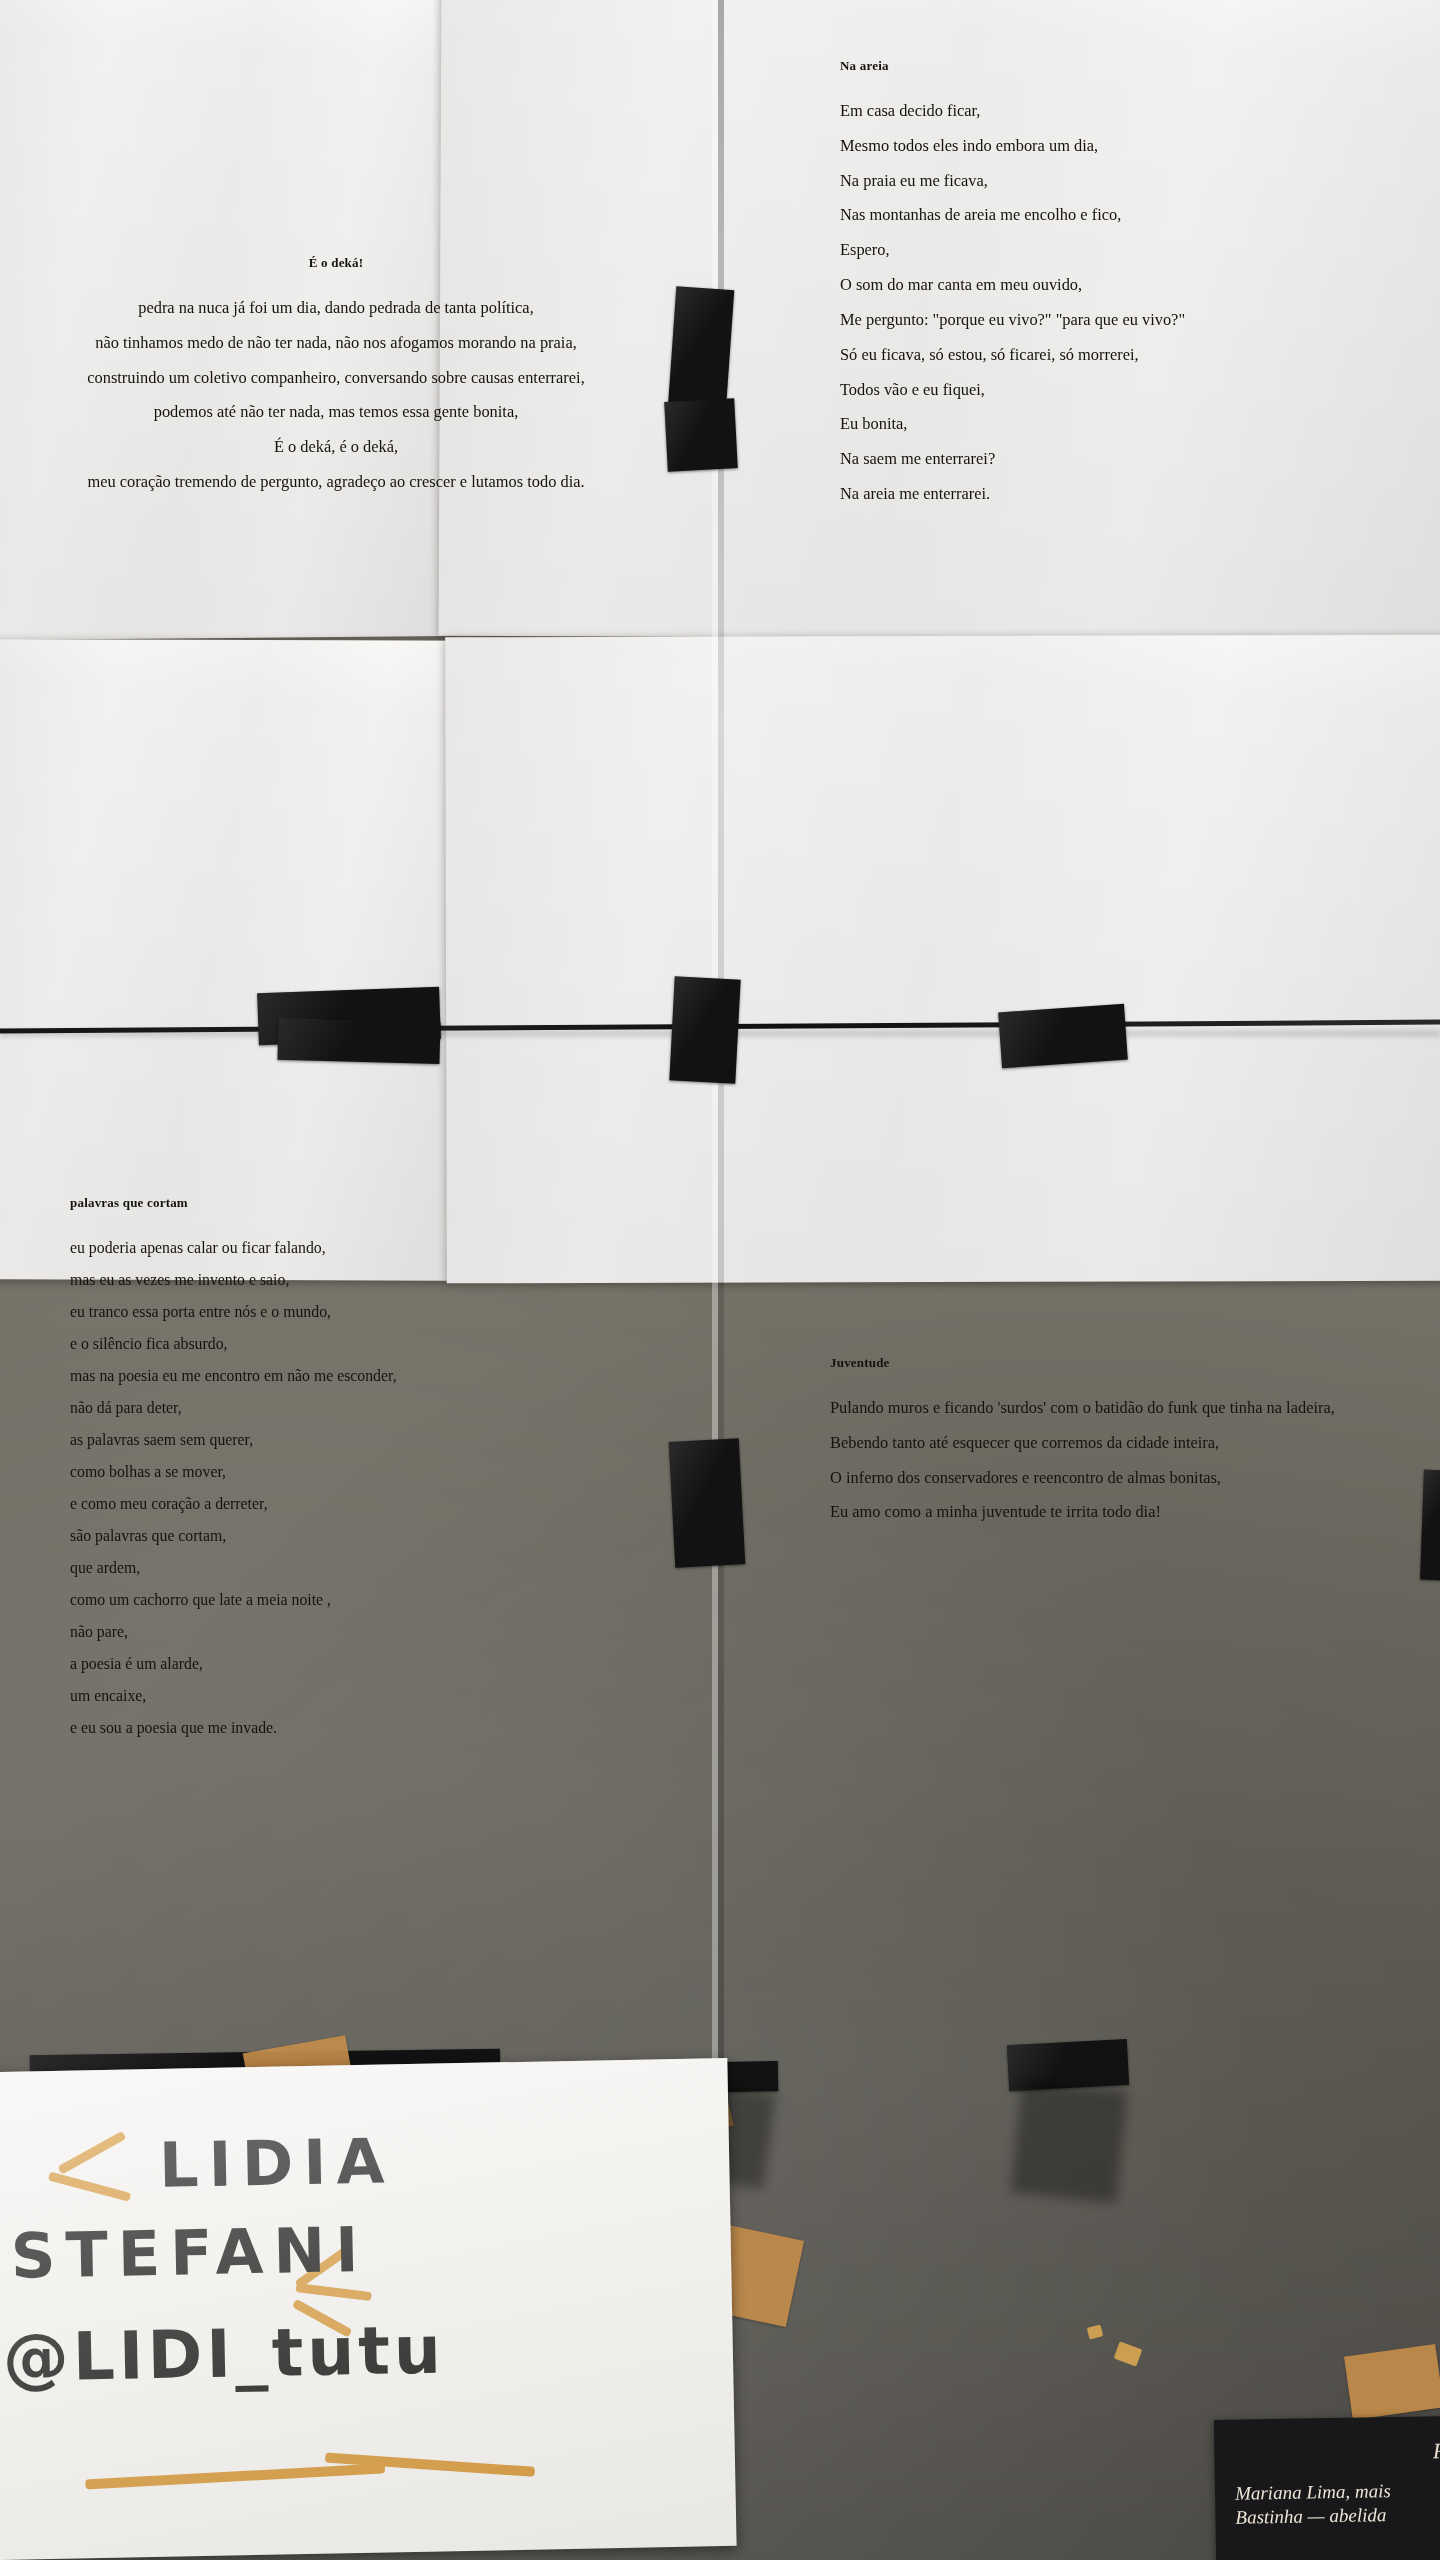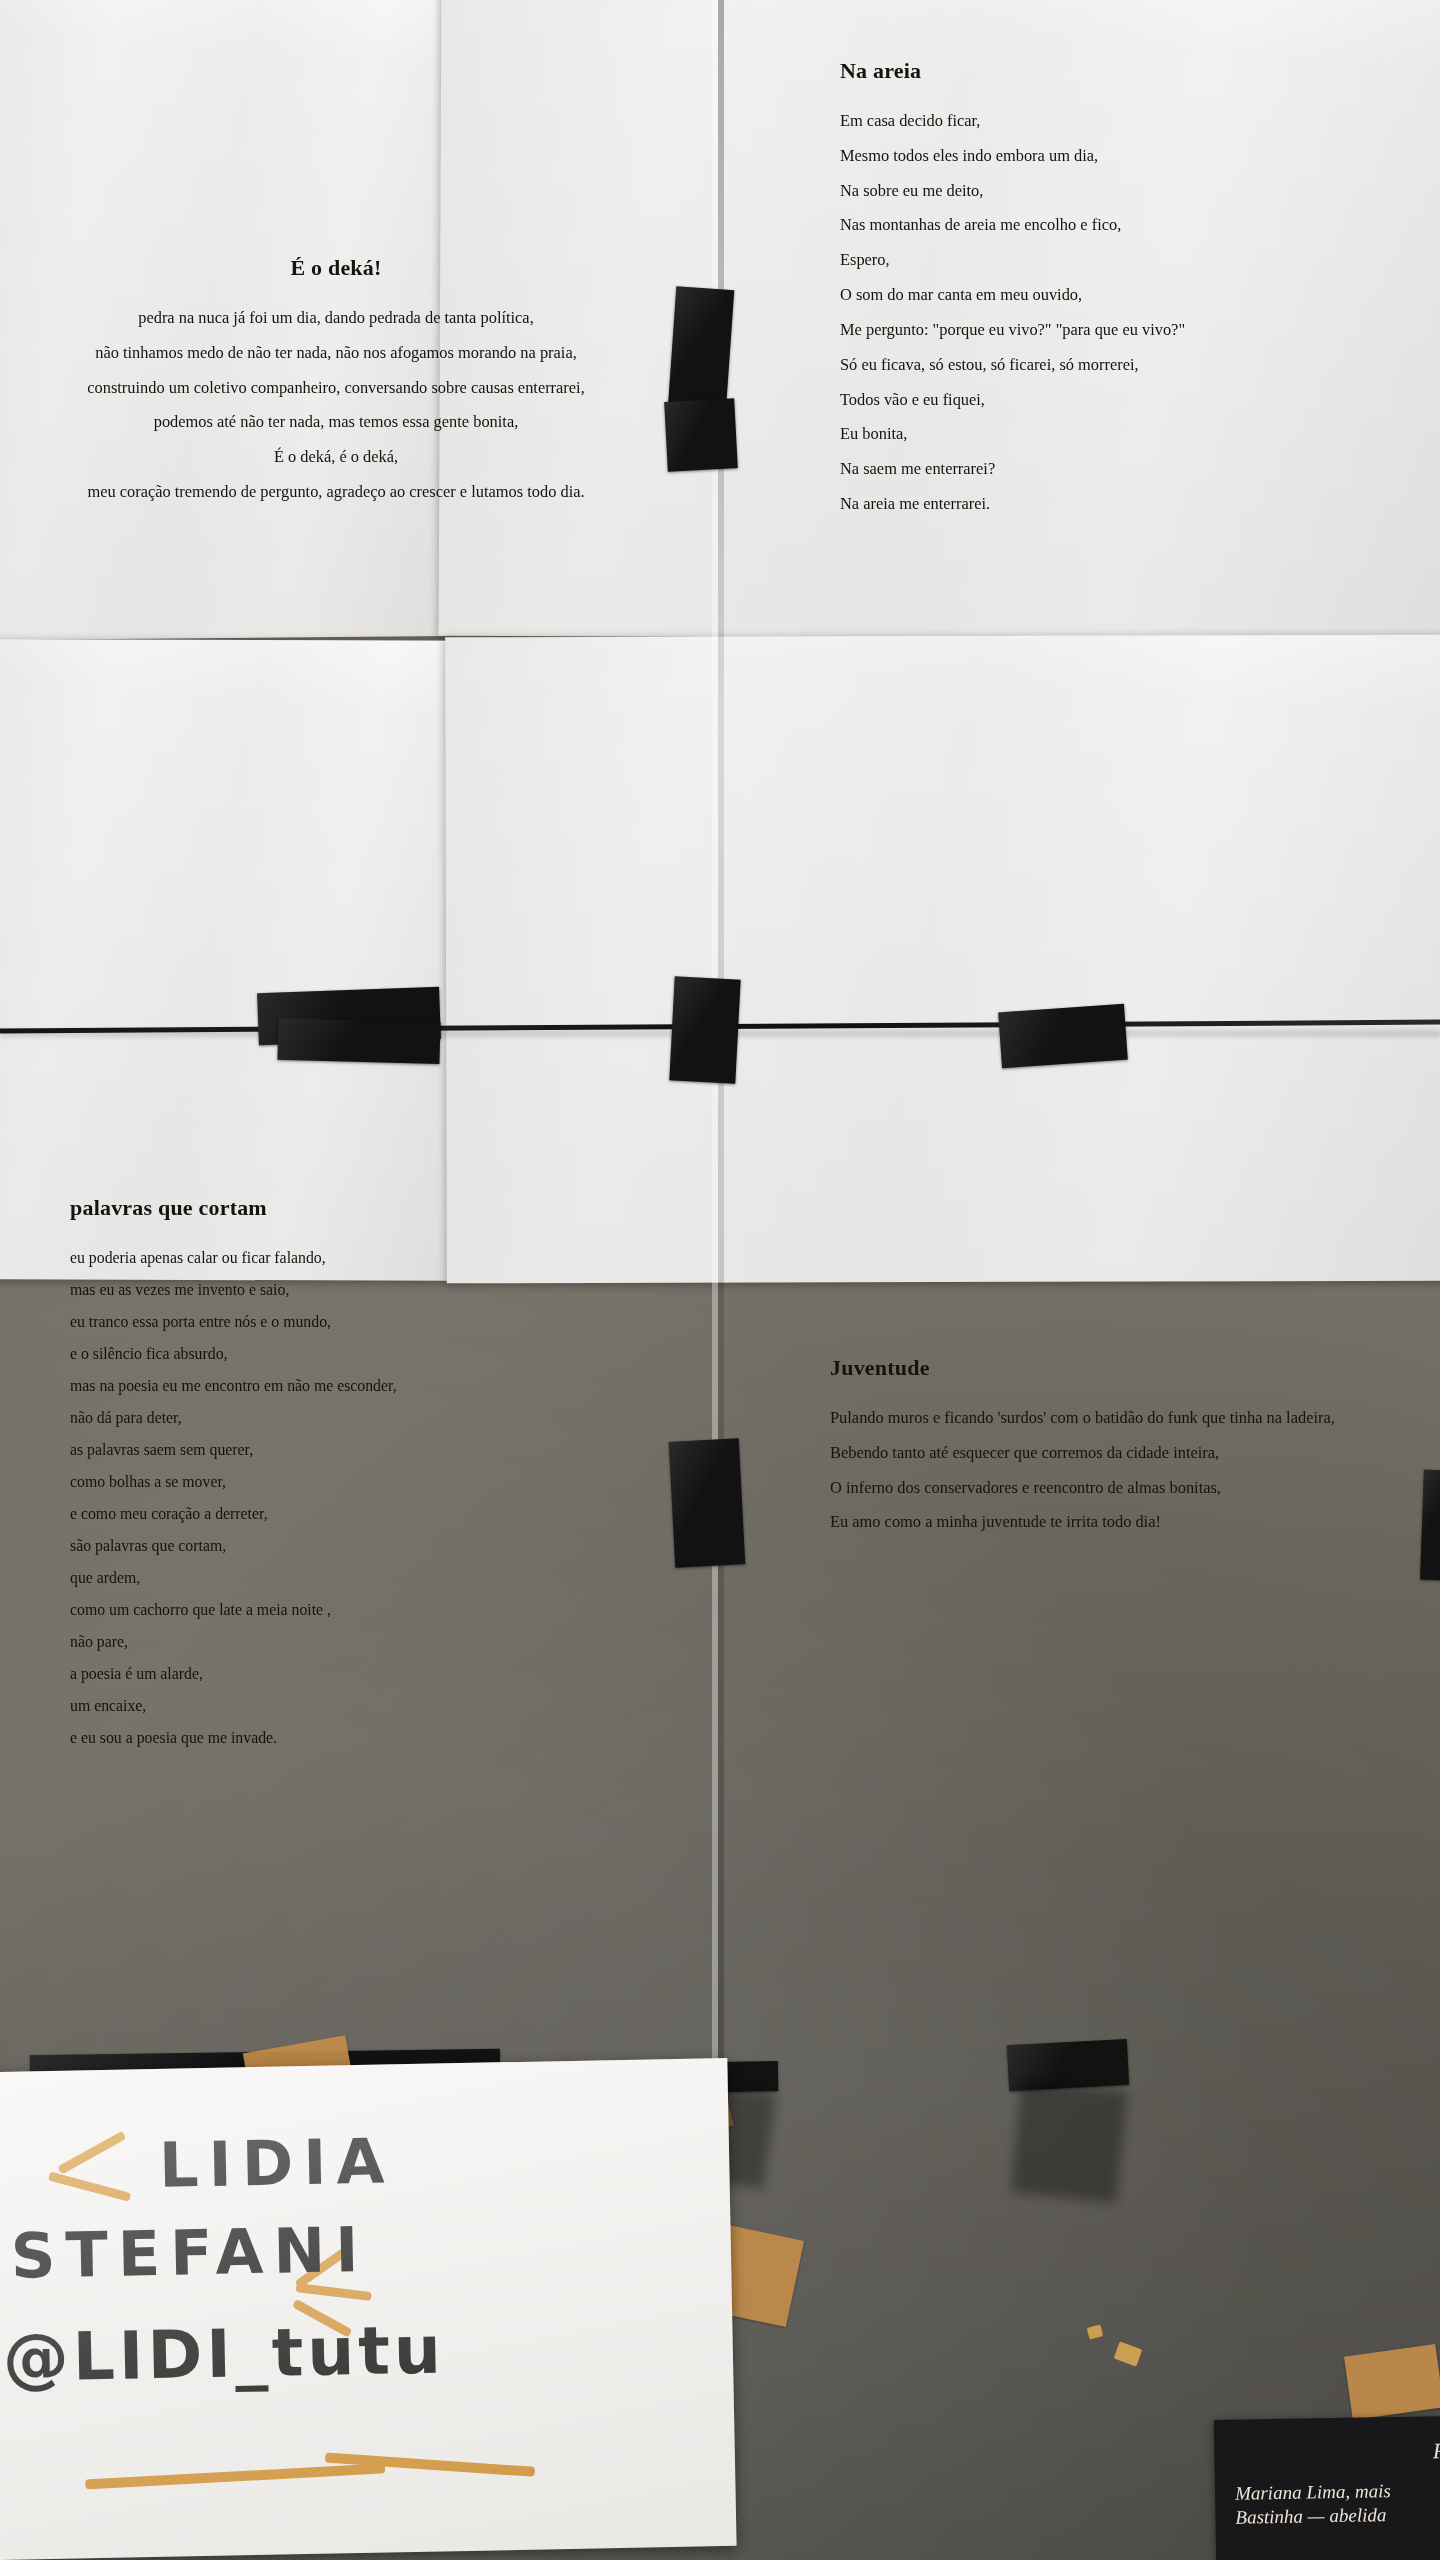--- a/index.html
+++ b/index.html
@@ -93,21 +93,21 @@
     position: absolute;
     background: #c28c4a;
     opacity: 0.92;
     box-shadow: 0 1px 3px rgba(0,0,0,0.35);
   }
 
   
   .poem { position: absolute; color: #15130f; }
   .poem h3 {
     margin: 0 0 26px 0;
-    font-size: 22px;
+    font-size: 13px;
     font-weight: bold;
     letter-spacing: 0.2px;
   }
   .poem p {
     margin: 0 0 13px 0;
     font-size: 16.4px;
     line-height: 1.33;
   }
   .poem.small p { font-size: 15.8px; margin-bottom: 11px; }
 
@@ -234,21 +234,21 @@
     <p>construindo um coletivo companheiro, conversando sobre causas enterrarei,</p>
     <p>podemos até não ter nada, mas temos essa gente bonita,</p>
     <p>É o deká, é o deká,</p>
     <p>meu coração tremendo de pergunto, agradeço ao crescer e lutamos todo dia.</p>
   </div>
 
   <div class="poem" id="poem-areia">
     <h3>Na areia</h3>
     <p>Em casa decido ficar,</p>
     <p>Mesmo todos eles indo embora um dia,</p>
-    <p>Na sobre eu me deito,</p>
+    <p>Na praia eu me ficava,</p>
     <p>Nas montanhas de areia me encolho e fico,</p>
     <p>Espero,</p>
     <p>O som do mar canta em meu ouvido,</p>
     <p>Me pergunto: "porque eu vivo?" "para que eu vivo?"</p>
     <p>Só eu ficava, só estou, só ficarei, só morrerei,</p>
     <p>Todos vão e eu fiquei,</p>
     <p>Eu bonita,</p>
     <p>Na saem me enterrarei?</p>
     <p>Na areia me enterrarei.</p>
   </div>

